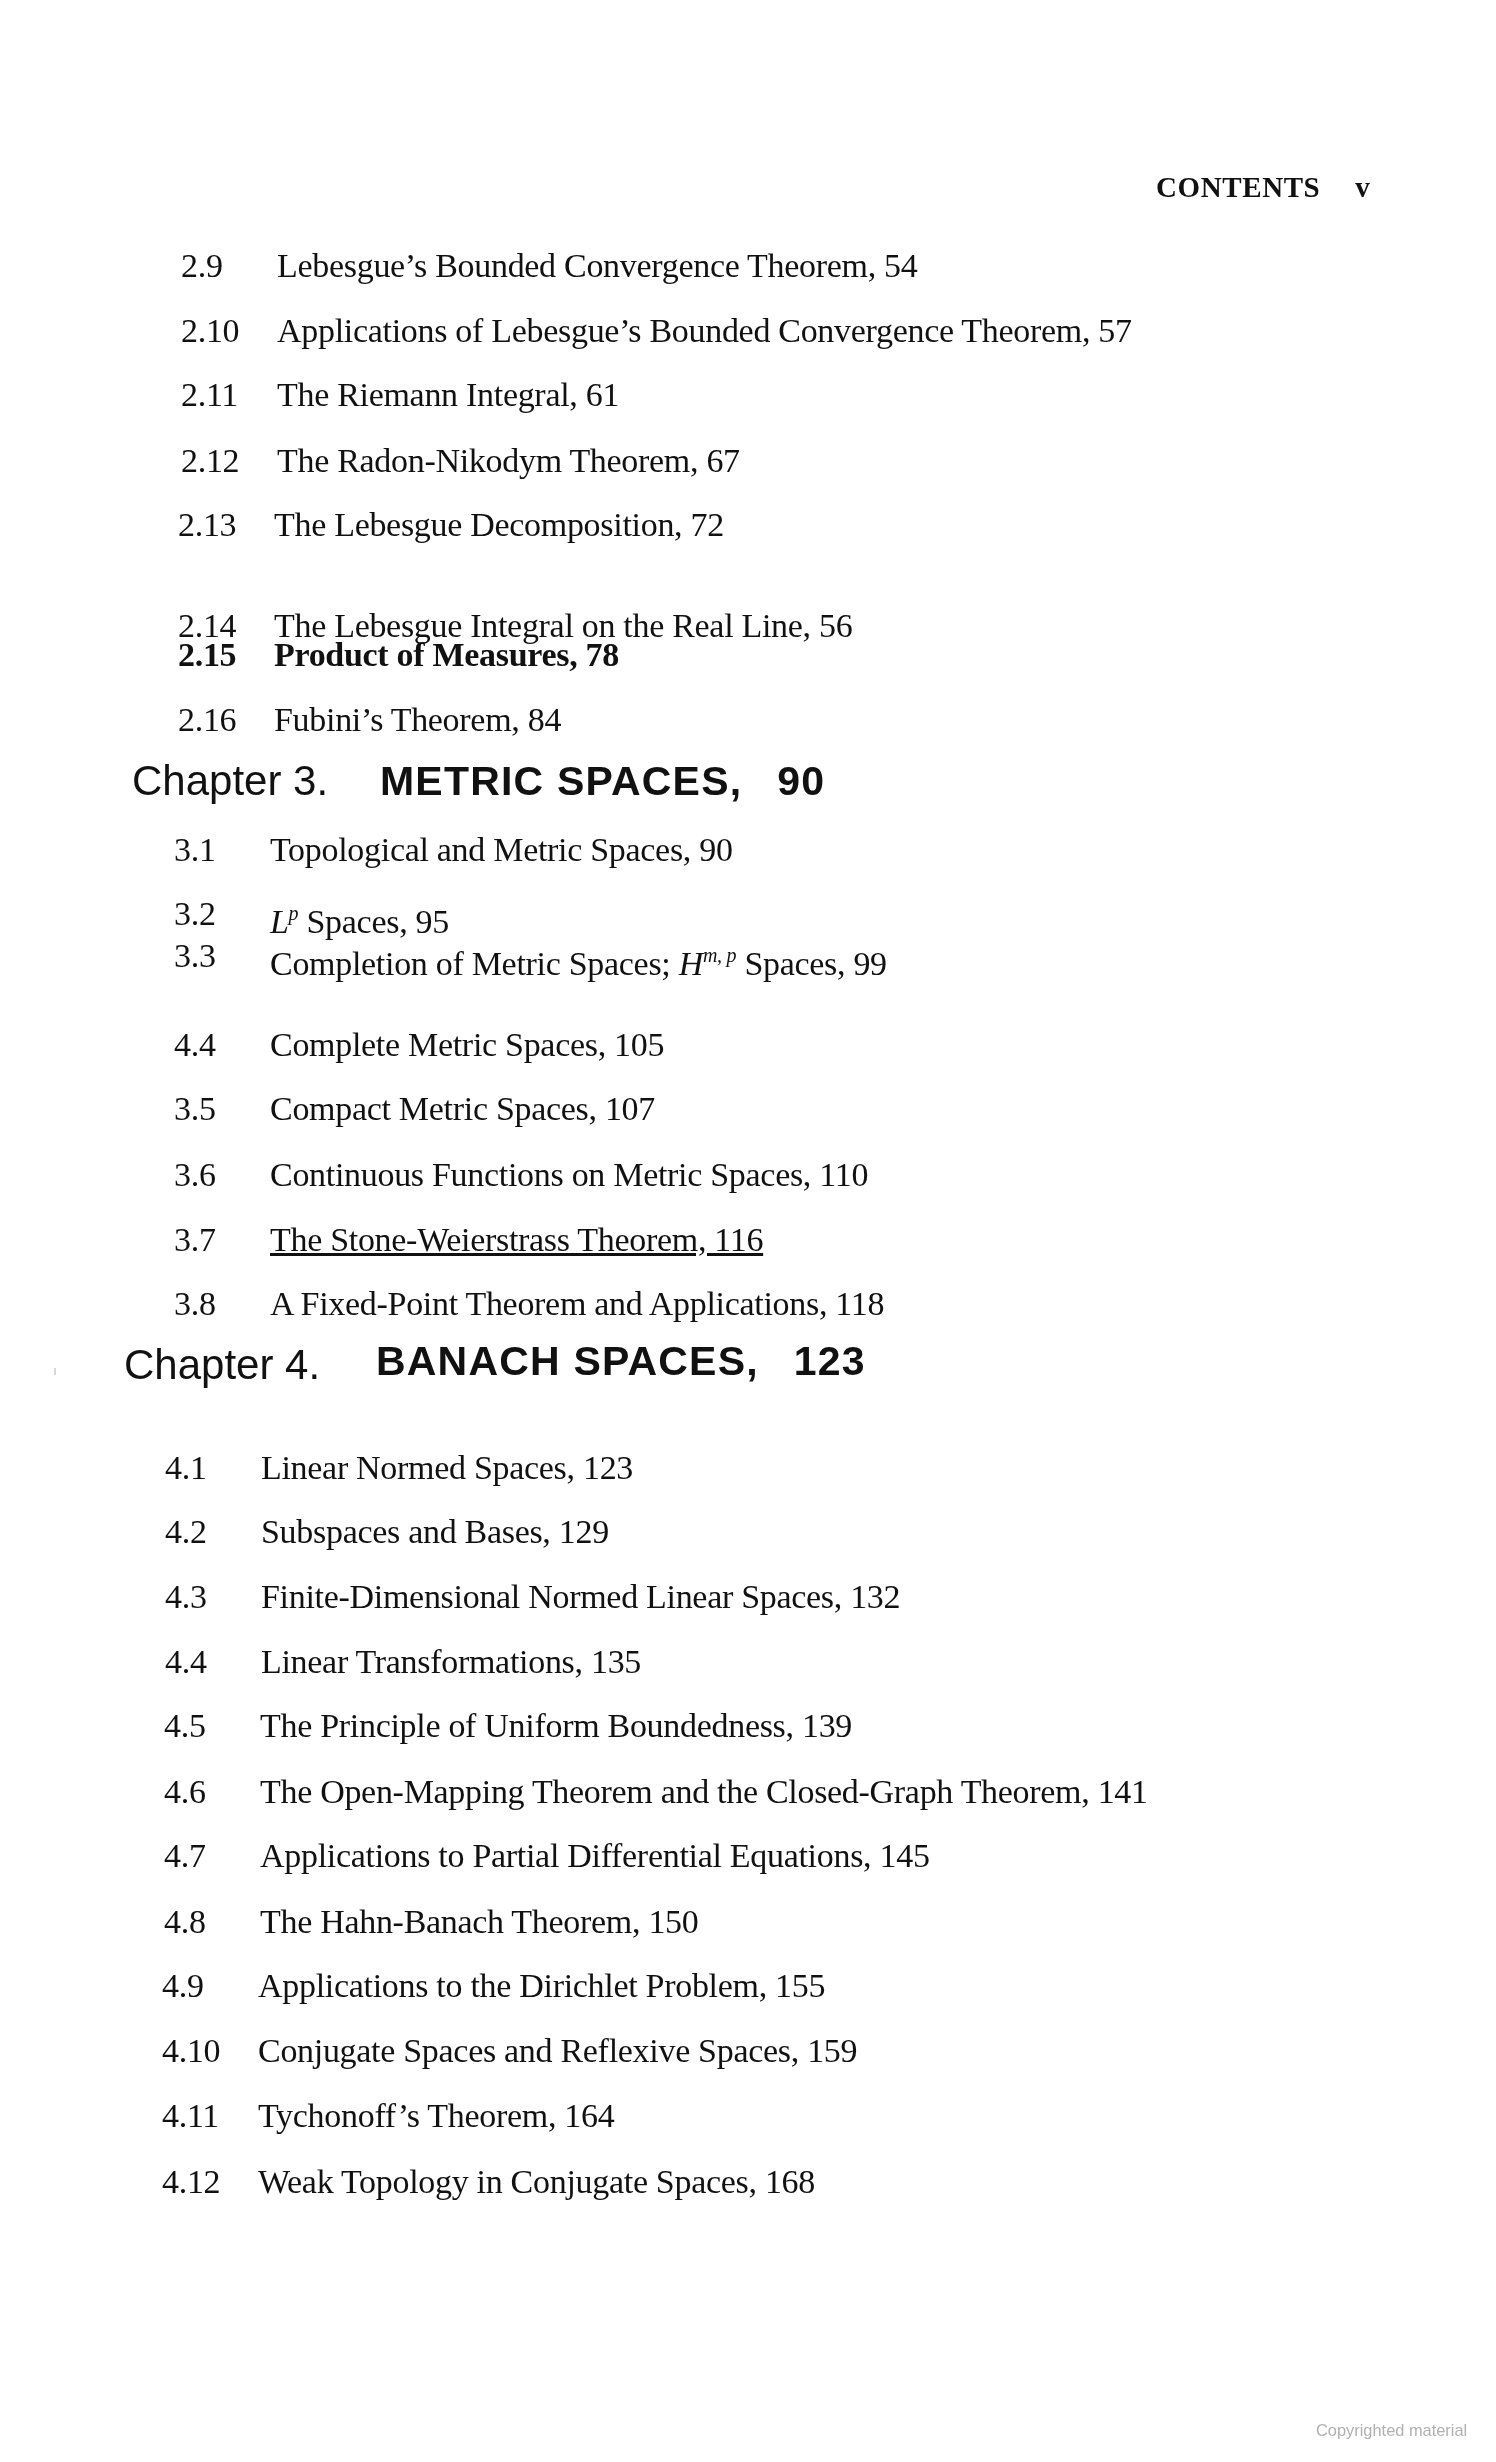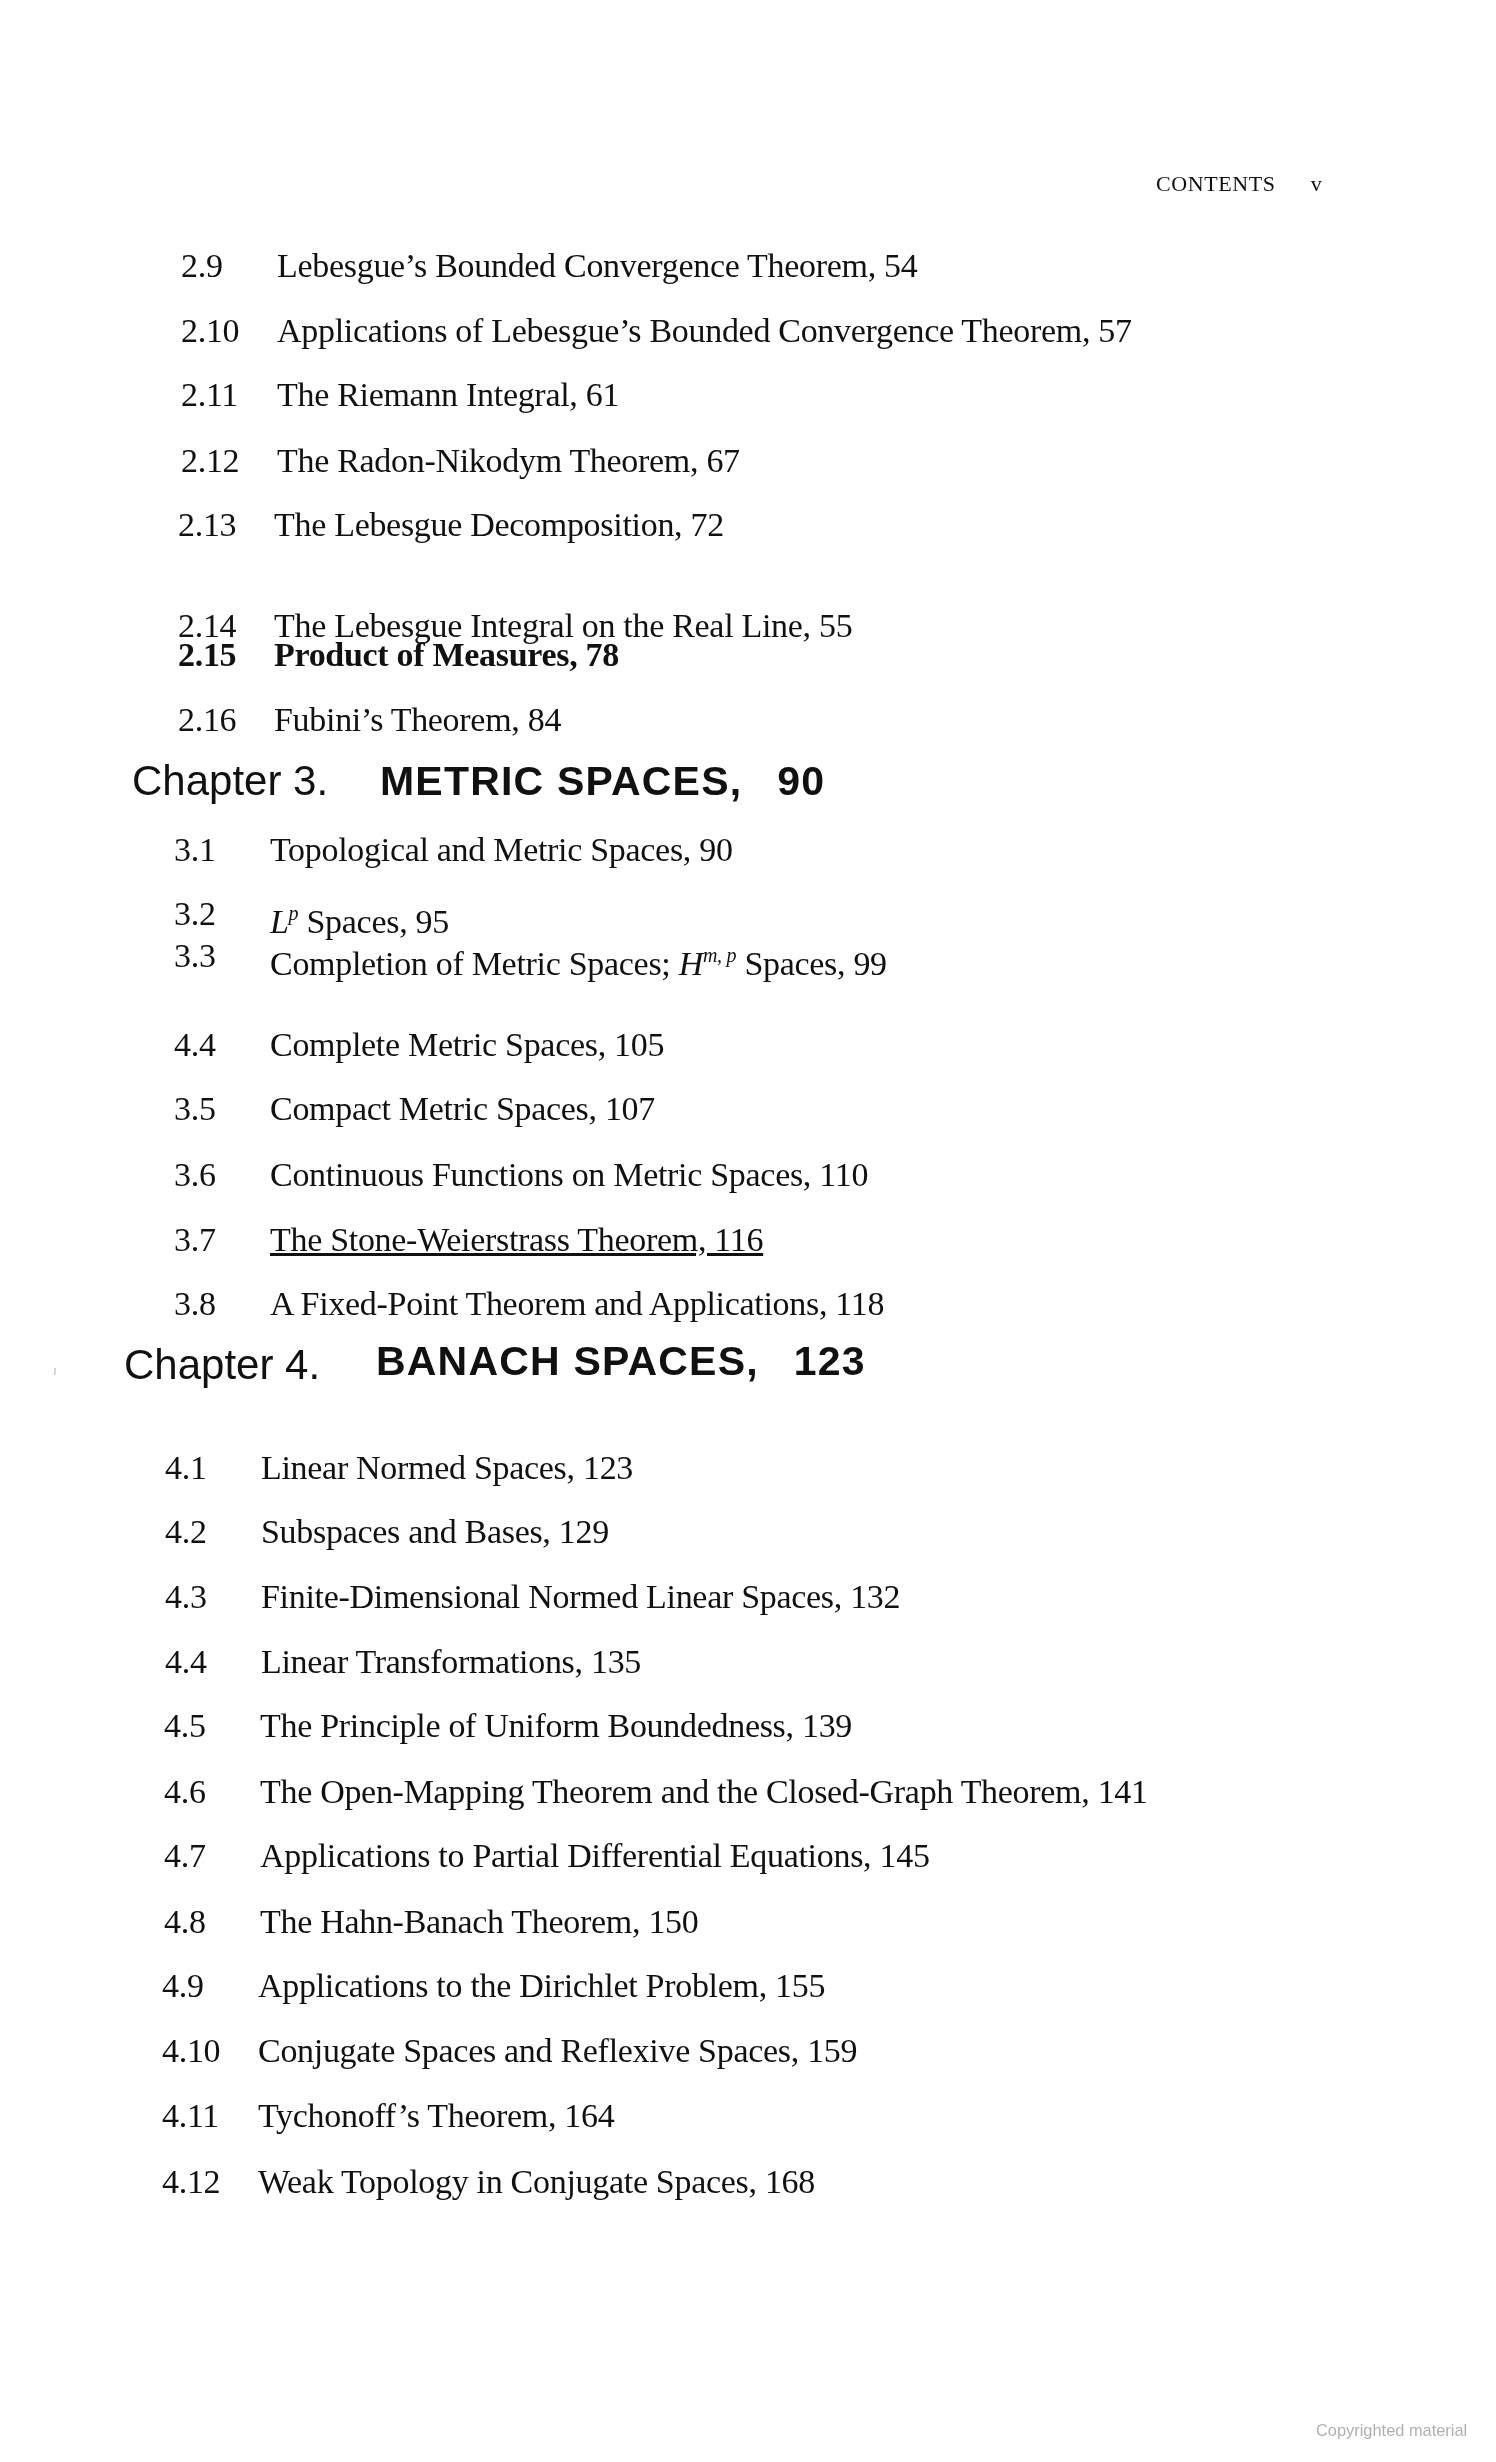--- a/index.html
+++ b/index.html
@@ -3,21 +3,21 @@
 <meta charset="utf-8">
 <style>
   html, body { margin: 0; padding: 0; background: #ffffff; }
   body {
     width: 1497px; height: 2462px; position: relative; overflow: hidden;
     color: #111111;
     font-family: "Liberation Serif", "DejaVu Serif", serif;
   }
   .running-head {
     position: absolute; top: 171px; left: 1156px;
-    font-size: 22px; letter-spacing: 0.6px; font-weight: 400;
+    font-size: 29px; letter-spacing: 0.6px; font-weight: 700;
     white-space: nowrap;
   }
   .running-head .pg { margin-left: 35px; }
   .entry {
     position: absolute; white-space: nowrap;
     font-size: 34px; line-height: 41px; letter-spacing: -0.3px;
   }
   .entry .num { display: inline-block; }
   .entry .title { position: absolute; top: 0; }
   .chapter {
@@ -62,21 +62,21 @@
 <div class="entry" style="top:440px;left:181px;">
   <span class="num">2.12</span>
   <span class="title" style="left:96px;">The Radon-Nikodym Theorem, 67</span>
 </div>
 <div class="entry" style="top:504px;left:178px;">
   <span class="num">2.13</span>
   <span class="title" style="left:96px;">The Lebesgue Decomposition, 72</span>
 </div>
 <div class="entry" style="top:569px;left:178px;margin-top:36px;">
   <span class="num">2.14</span>
-  <span class="title" style="left:96px;">The Lebesgue Integral on the Real Line, 55</span>
+  <span class="title" style="left:96px;">The Lebesgue Integral on the Real Line, 56</span>
 </div>
 <div class="entry" style="top:634px;left:178px;font-weight:bold;">
   <span class="num">2.15</span>
   <span class="title" style="left:96px;">Product of Measures, 78</span>
 </div>
 <div class="entry" style="top:699px;left:178px;">
   <span class="num">2.16</span>
   <span class="title" style="left:96px;">Fubini’s Theorem, 84</span>
 </div>
 

